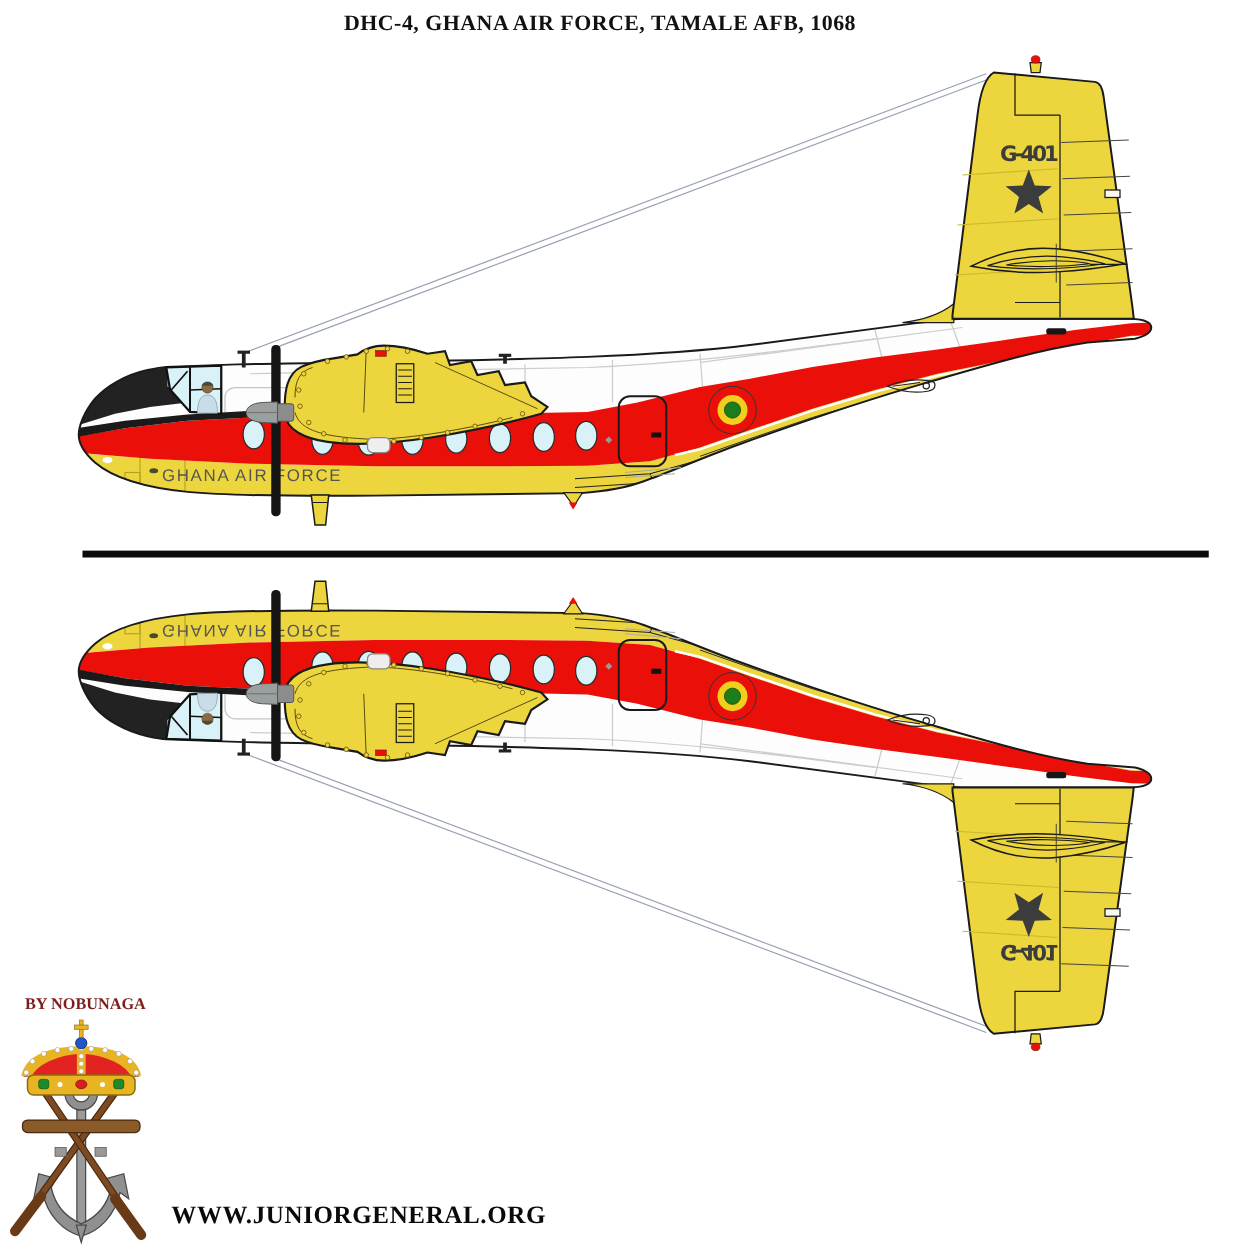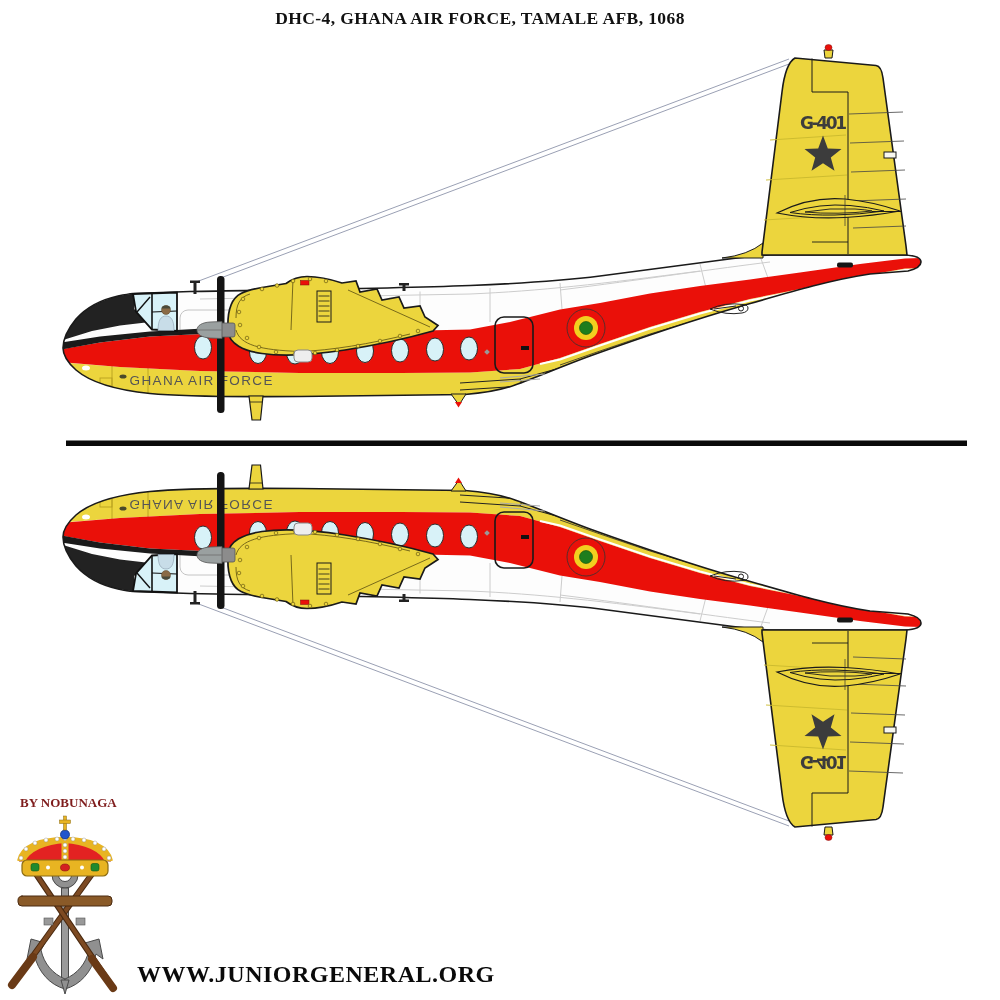--- a/index.html
+++ b/index.html
@@ -5,21 +5,21 @@
   :root{
     --yellow:#ecd53d; --red:#ea1009; --roundel-yellow:#f2cf1f; --roundel-green:#1d7d1d;
     --window-blue:#d8f2f8; --star-gray:#3c3c3c; --divider-black:#0a0a0a; --text-gray:#555555;
   }
   html,body{margin:0;padding:0;background:#ffffff;}
   .page{position:relative;width:1000px;height:1000px;background:#ffffff;overflow:hidden;
         font-family:"Liberation Serif",serif;text-decoration:underline;}
   .title{position:absolute;top:8px;left:0;width:960px;text-align:center;
          font-size:17.5px;font-weight:bold;letter-spacing:.4px;color:#111;}
   .credit{position:absolute;top:795px;left:20px;font-size:13px;font-weight:bold;color:#7f1d1d;}
-  .website{position:absolute;top:961px;left:137px;font-size:24px;font-weight:bold;
+  .website{position:absolute;top:961px;left:137px;font-size:20px;font-weight:bold;
            letter-spacing:.5px;color:#0a0a0a;}
   svg{position:absolute;top:0;left:0;}
   .fy{fill:var(--yellow);}
   .fr{fill:var(--red);}
   .fg{fill:var(--window-blue);}
   .fw{fill:#fdfdfd;}
   .fst{fill:var(--star-gray);}
   .reg-text{font-family:"DejaVu Sans",sans-serif;font-weight:bold;fill:#3c3c3c;}
   .fus-text{font-family:"Liberation Sans",sans-serif;fill:var(--text-gray);}
 </style>

